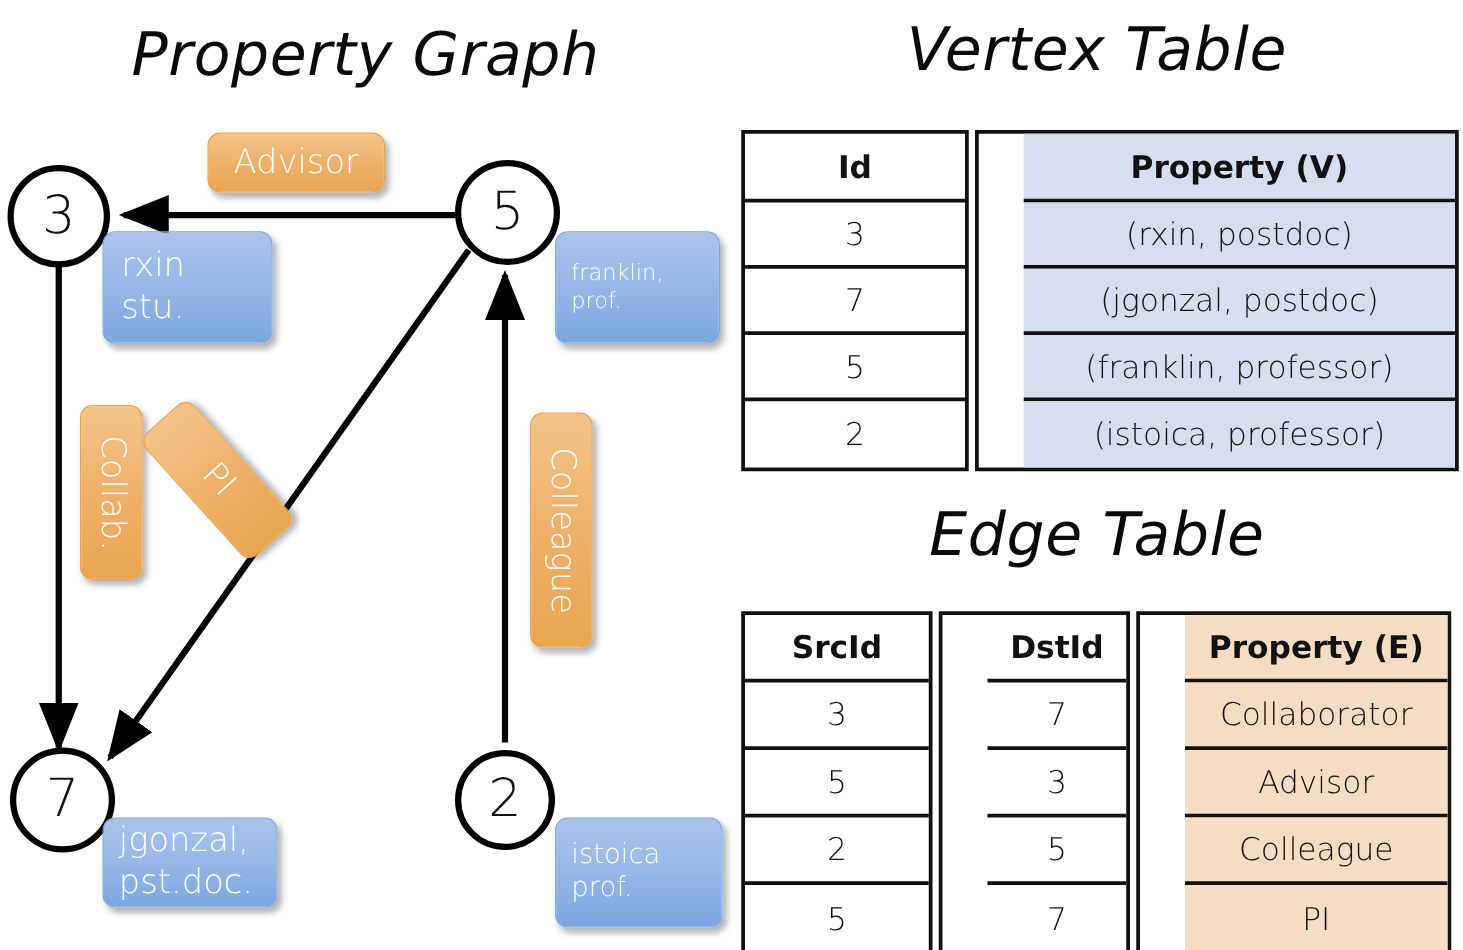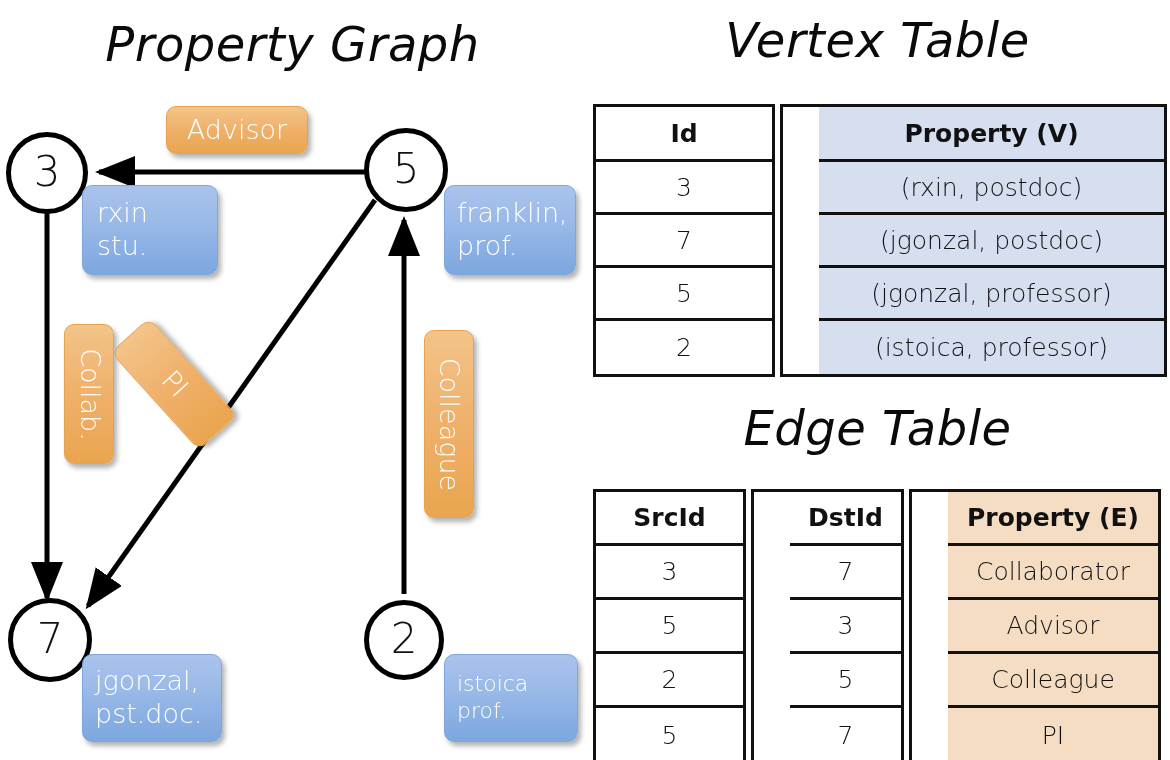--- a/index.html
+++ b/index.html
@@ -82,22 +82,22 @@
     white-space:pre-line;
     line-height:1.22;
   }
   .vert .chip-text{
     transform:rotate(90deg);
     white-space:nowrap;
   }
   .diag{ }
 
   #chip-rxin{left:62px;top:95px;width:136px;height:90px;font-size:27px;padding-left:14px;justify-content:flex-start;}
-  #chip-franklin{left:424px;top:95px;width:132px;height:90px;font-size:27px;padding-left:12px;justify-content:flex-start;}
-  #chip-jgonzal{left:62px;top:564px;width:140px;height:88px;font-size:27px;padding-left:12px;justify-content:flex-start;}
+  #chip-franklin{left:424px;top:95px;width:132px;height:90px;font-size:18px;padding-left:12px;justify-content:flex-start;}
+  #chip-jgonzal{left:62px;top:564px;width:140px;height:72px;font-size:27px;padding-left:12px;justify-content:flex-start;}
   #chip-istoica{left:424px;top:564px;width:134px;height:88px;font-size:22px;padding-left:12px;justify-content:flex-start;}
 
   #chip-advisor{left:166px;top:16px;width:142px;height:48px;font-size:27px;}
   #chip-collab{left:64px;top:234px;width:50px;height:140px;font-size:27px;}
   #chip-colleague{left:424px;top:240px;width:50px;height:188px;font-size:27px;}
   #chip-pi{left:148px;top:228px;width:52px;height:132px;font-size:27px;
            transform:rotate(-42deg);transform-origin:50% 50%;}
   #chip-pi .chip-text{transform:rotate(90deg);white-space:nowrap;}
 
   
@@ -213,21 +213,21 @@
       <div class="cell head">Id</div>
       <div class="cell">3</div>
       <div class="cell">7</div>
       <div class="cell">5</div>
       <div class="cell">2</div>
     </div>
     <div class="col-block col-prop">
       <div class="cell head fill-blue">Property (V)</div>
       <div class="cell fill-blue">(rxin, postdoc)</div>
       <div class="cell fill-blue">(jgonzal, postdoc)</div>
-      <div class="cell fill-blue">(jgonzal, professor)</div>
+      <div class="cell fill-blue">(franklin, professor)</div>
       <div class="cell fill-blue">(istoica, professor)</div>
     </div>
   </div>
 
   <div class="tbl-wrap" id="edge-table">
     <div class="col-block col-src">
       <div class="cell head">SrcId</div>
       <div class="cell">3</div>
       <div class="cell">5</div>
       <div class="cell">2</div>

